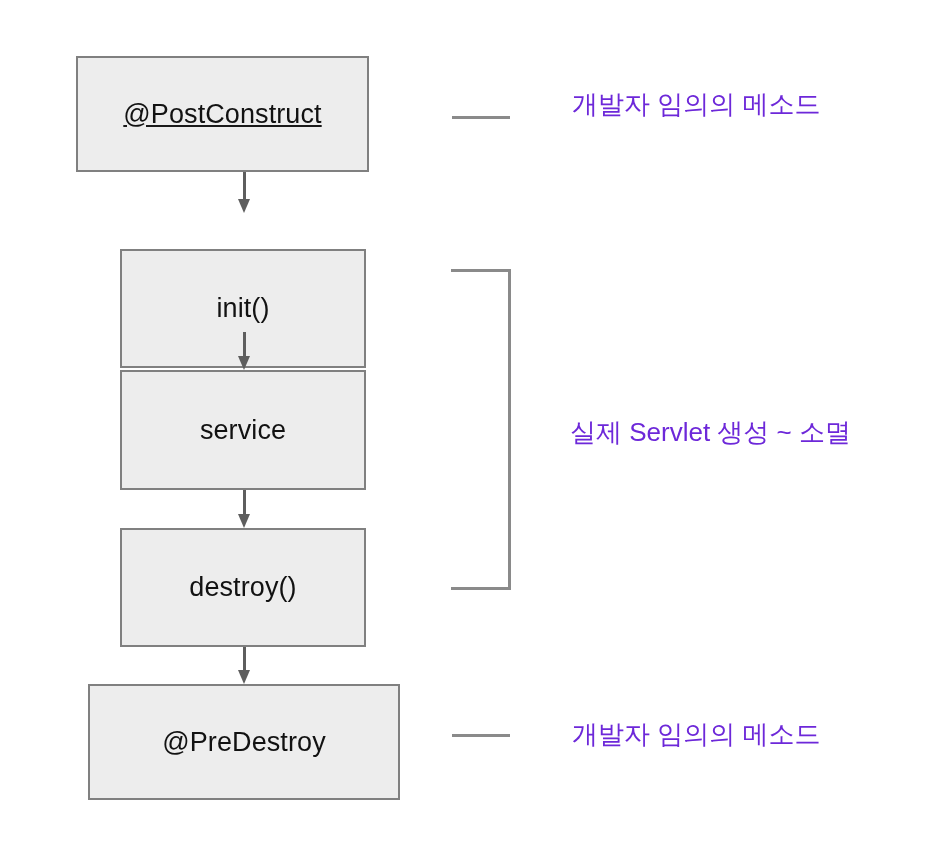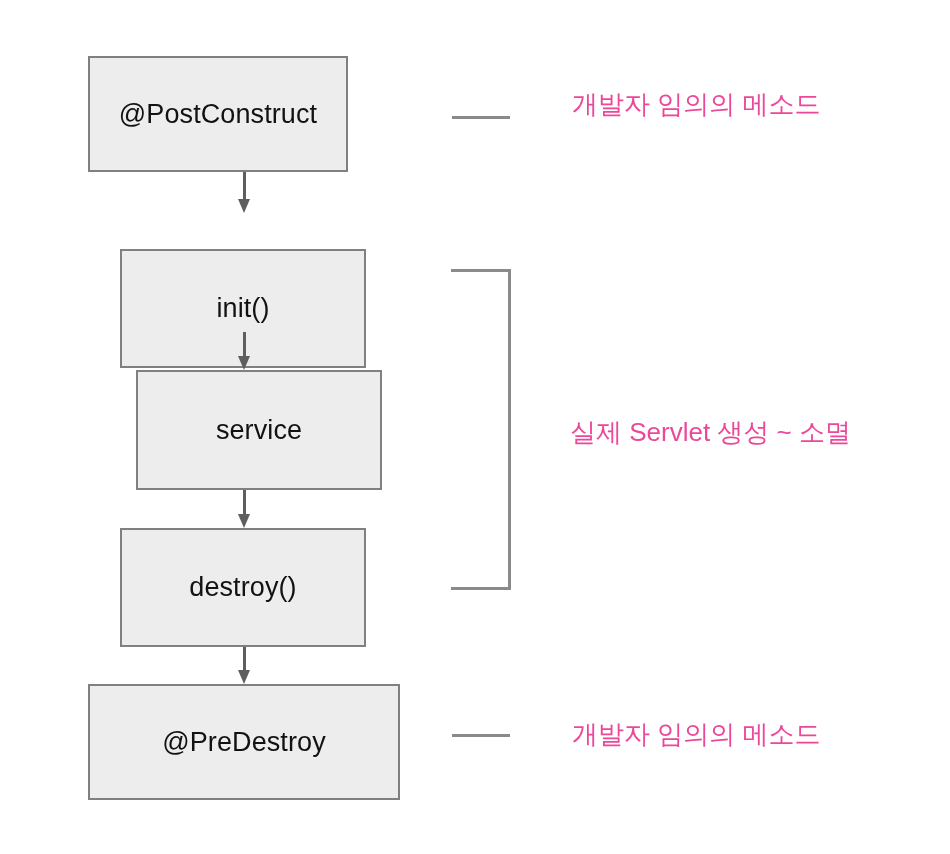--- a/index.html
+++ b/index.html
@@ -35,23 +35,23 @@
     justify-content: center;
   }
   .node-label {
     font-size: 27px;
     line-height: 1;
     color: #121212;
     letter-spacing: 0.1px;
     white-space: nowrap;
   }
 
-  #node-postconstruct { left: 88px;  top: 56px;  width: 260px; height: 116px; }
+  #node-postconstruct { left: 76px;  top: 56px;  width: 293px; height: 116px; text-decoration: underline; }
   #node-init          { left: 120px; top: 213px; width: 246px; height: 119px; margin-top: 36px; }
-  #node-service       { left: 136px; top: 370px; width: 246px; height: 120px; }
+  #node-service       { left: 120px; top: 370px; width: 246px; height: 120px; }
   #node-destroy       { left: 120px; top: 528px; width: 246px; height: 119px; }
   #node-predestroy    { left: 88px;  top: 684px; width: 312px; height: 116px; }
 
   
   .connector {
     position: absolute;
     left: 241px;
     width: 7px;
   }
   .connector .shaft {
@@ -116,21 +116,21 @@
     background: #8a8a8a;
   }
   #lifecycle-bracket .bracket-arm.top { top: 0; }
   #lifecycle-bracket .bracket-arm.bottom { bottom: 0; }
 
   
   .annotation {
     position: absolute;
     font-size: 26px;
     line-height: 1.2;
-    color: #ec4899;
+    color: #6d28d9;
     white-space: nowrap;
   }
   #annotation-postconstruct { left: 572px; top: 89px; }
   #annotation-lifecycle     { left: 570px; top: 405px; margin-top: 12px; }
   #annotation-predestroy    { left: 572px; top: 719px; }
 </style>
 </head>
 <body>
 
 <div id="diagram-canvas">

